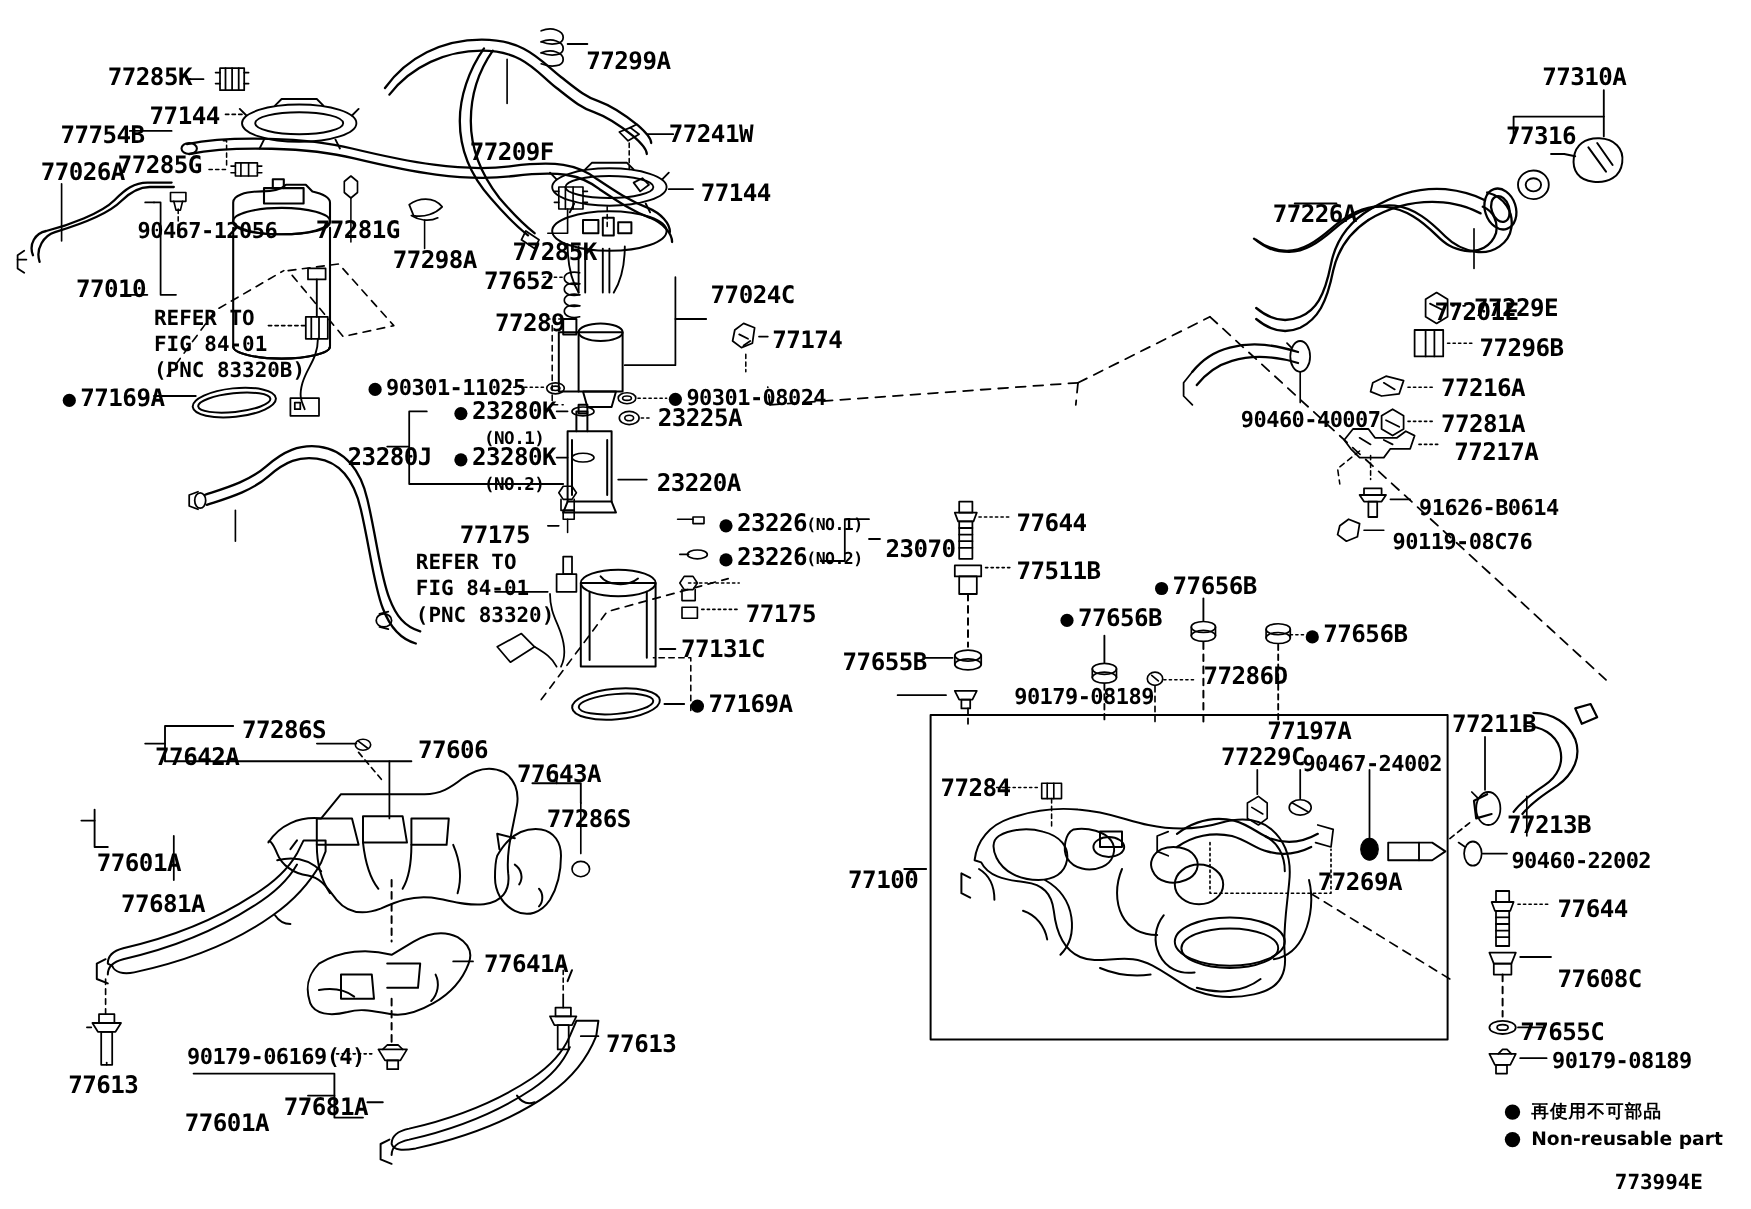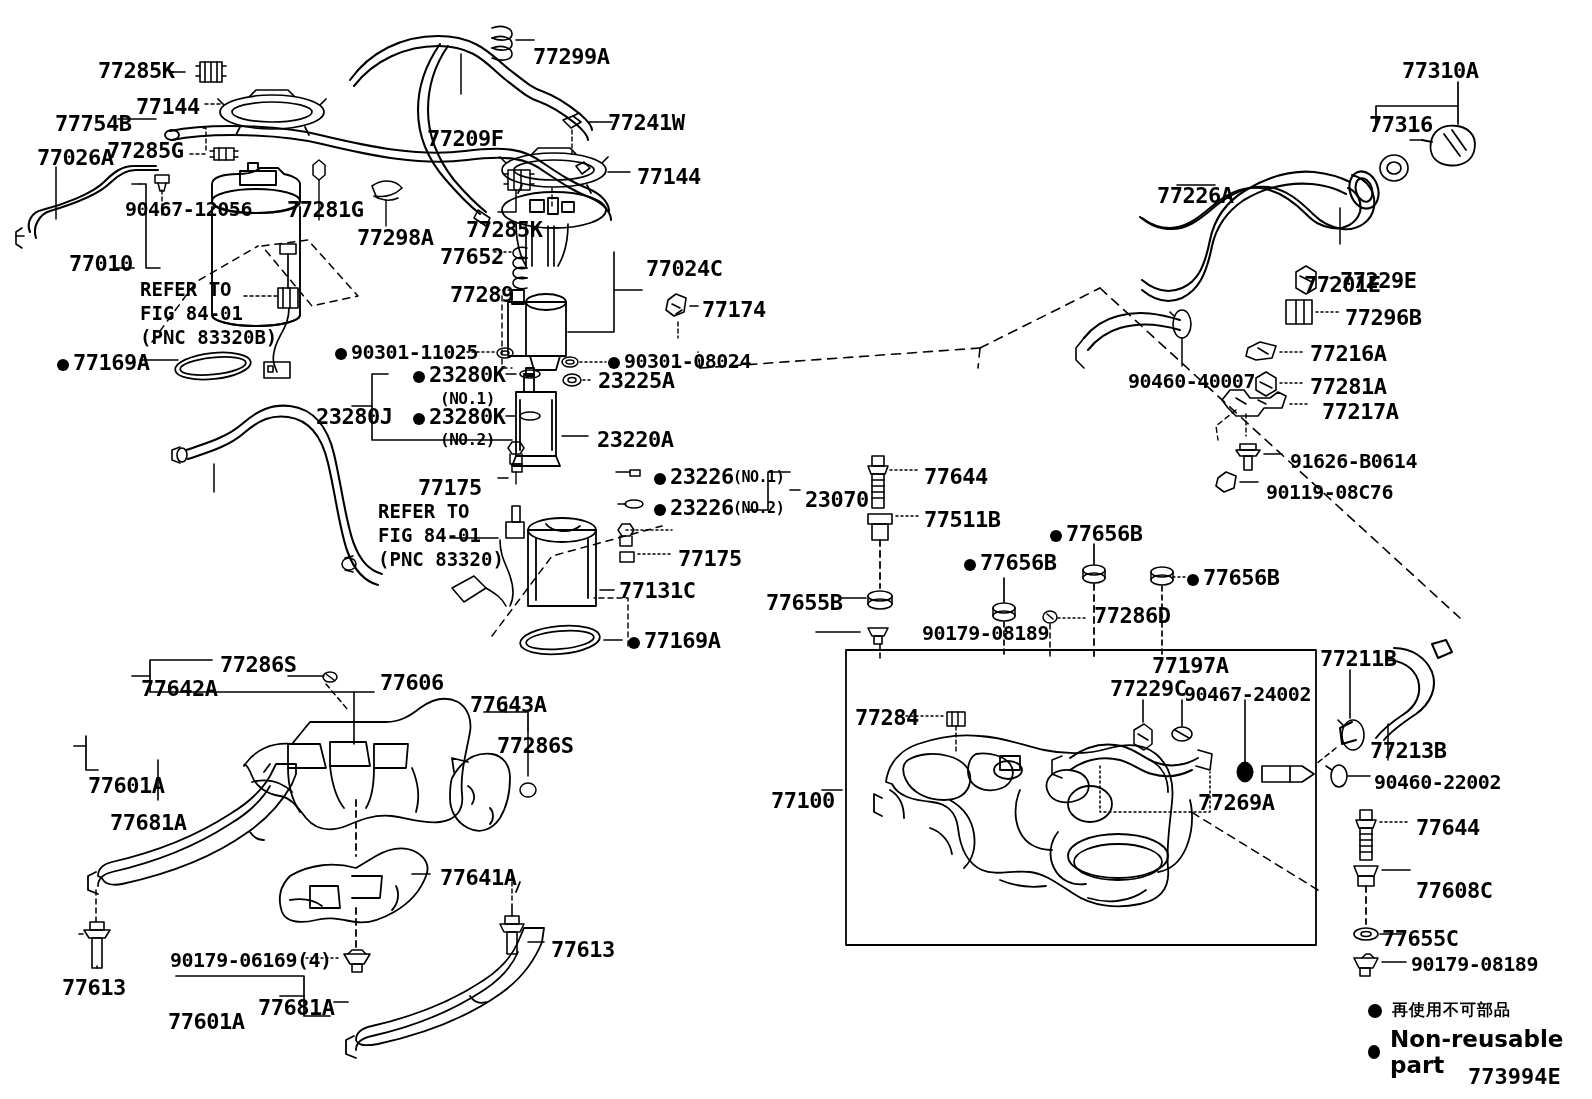--- a/index.html
+++ b/index.html
@@ -13,23 +13,23 @@
   .s22{font-size:22px;}
   .s20{font-size:20px;}
   .s16{font-size:16px;}
   .s15{font-size:15px;}
   .dot{display:inline-block;width:14px;height:14px;border-radius:50%;
        background:#000;vertical-align:-1px;margin-right:3px;}
   .dot-sm{display:inline-block;width:12px;height:12px;border-radius:50%;
        background:#000;vertical-align:-1px;margin-right:4px;}
   .legend{position:absolute;font-weight:bold;}
   .legend .row{display:flex;align-items:center;gap:7px;margin-bottom:5px;}
-  .legend .txt{font-size:23px;font-family:"DejaVu Sans","Liberation Sans",sans-serif;}
+  .legend .txt{font-size:17px;font-family:"DejaVu Sans","Liberation Sans",sans-serif;}
   .legend .txt.jp{font-size:16px;letter-spacing:1px;}
-  .figid{position:absolute;font-size:22px;font-weight:bold;letter-spacing:0px;}
+  .figid{position:absolute;font-size:19px;font-weight:bold;letter-spacing:0px;}
   .refbox{position:absolute;font-weight:bold;font-size:19px;line-height:1.25;
           font-family:"DejaVu Sans Mono","Liberation Mono",monospace;}
 </style>
 </head>
 <body>
 
 <div id="stage">
 
   <svg class="art" viewBox="0 0 1592 1099">
     <g fill="none" stroke="#000" stroke-width="1.9" stroke-linejoin="round" stroke-linecap="round">

